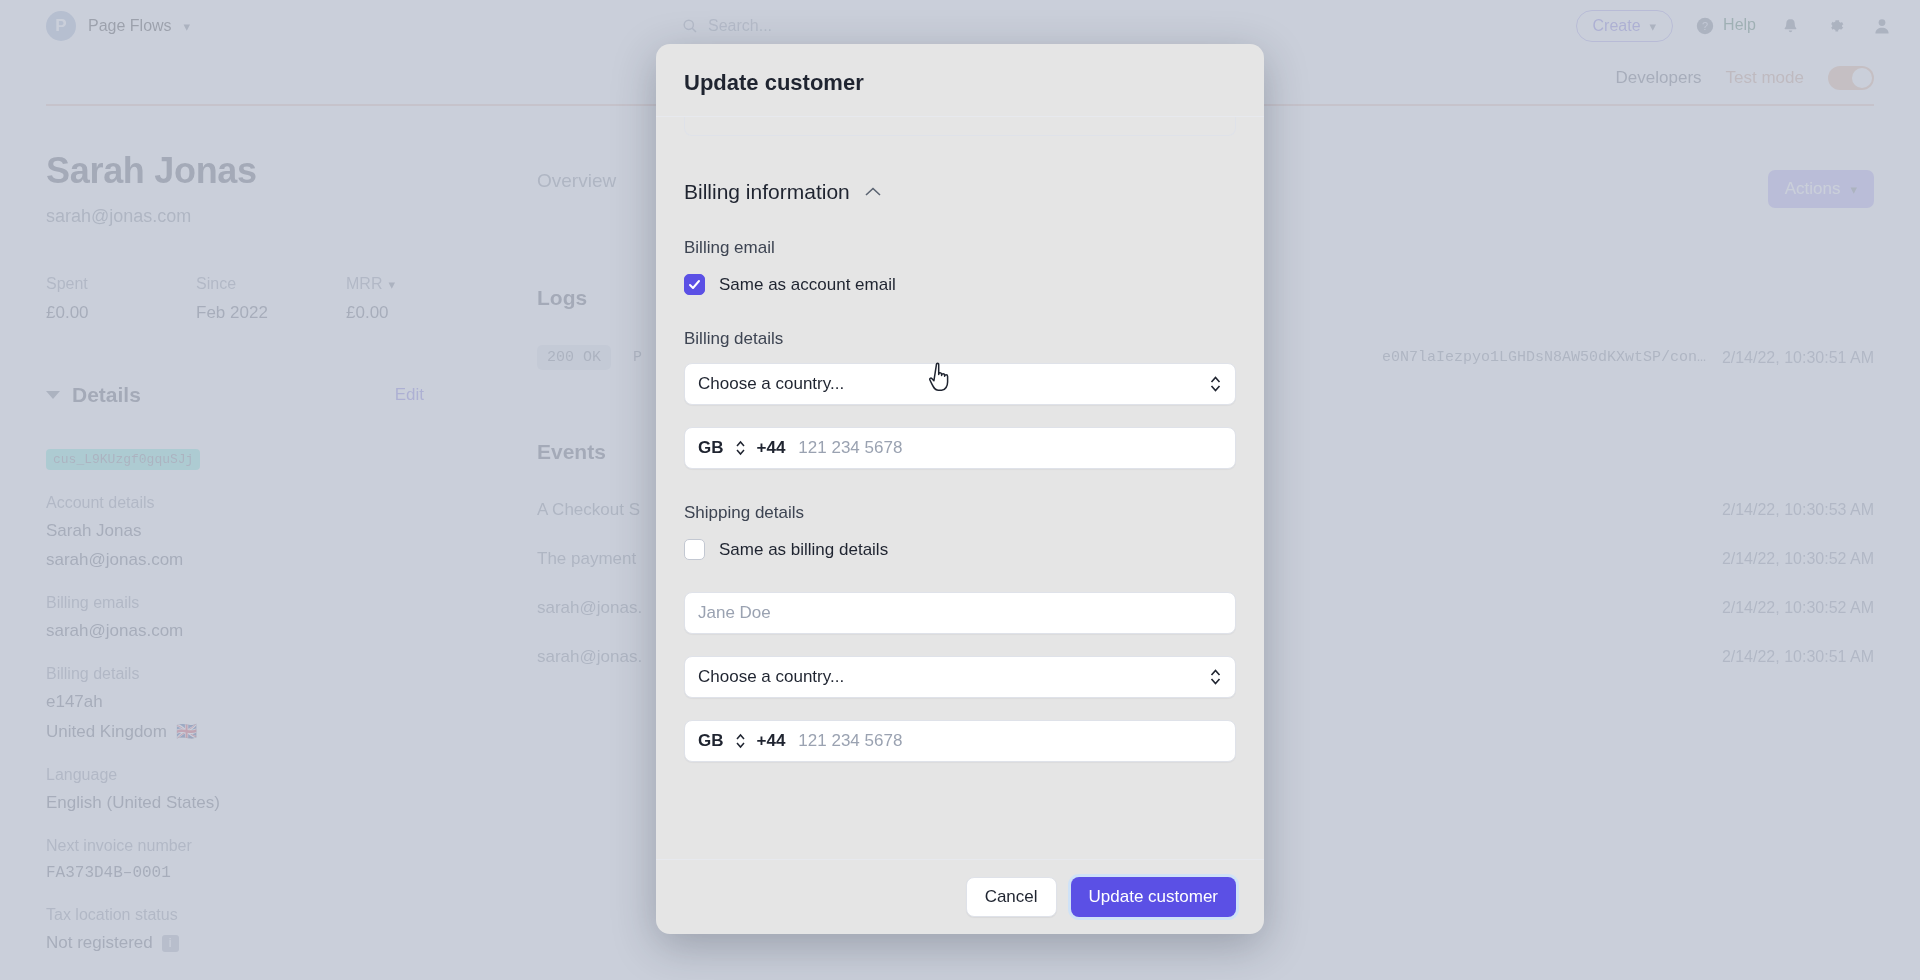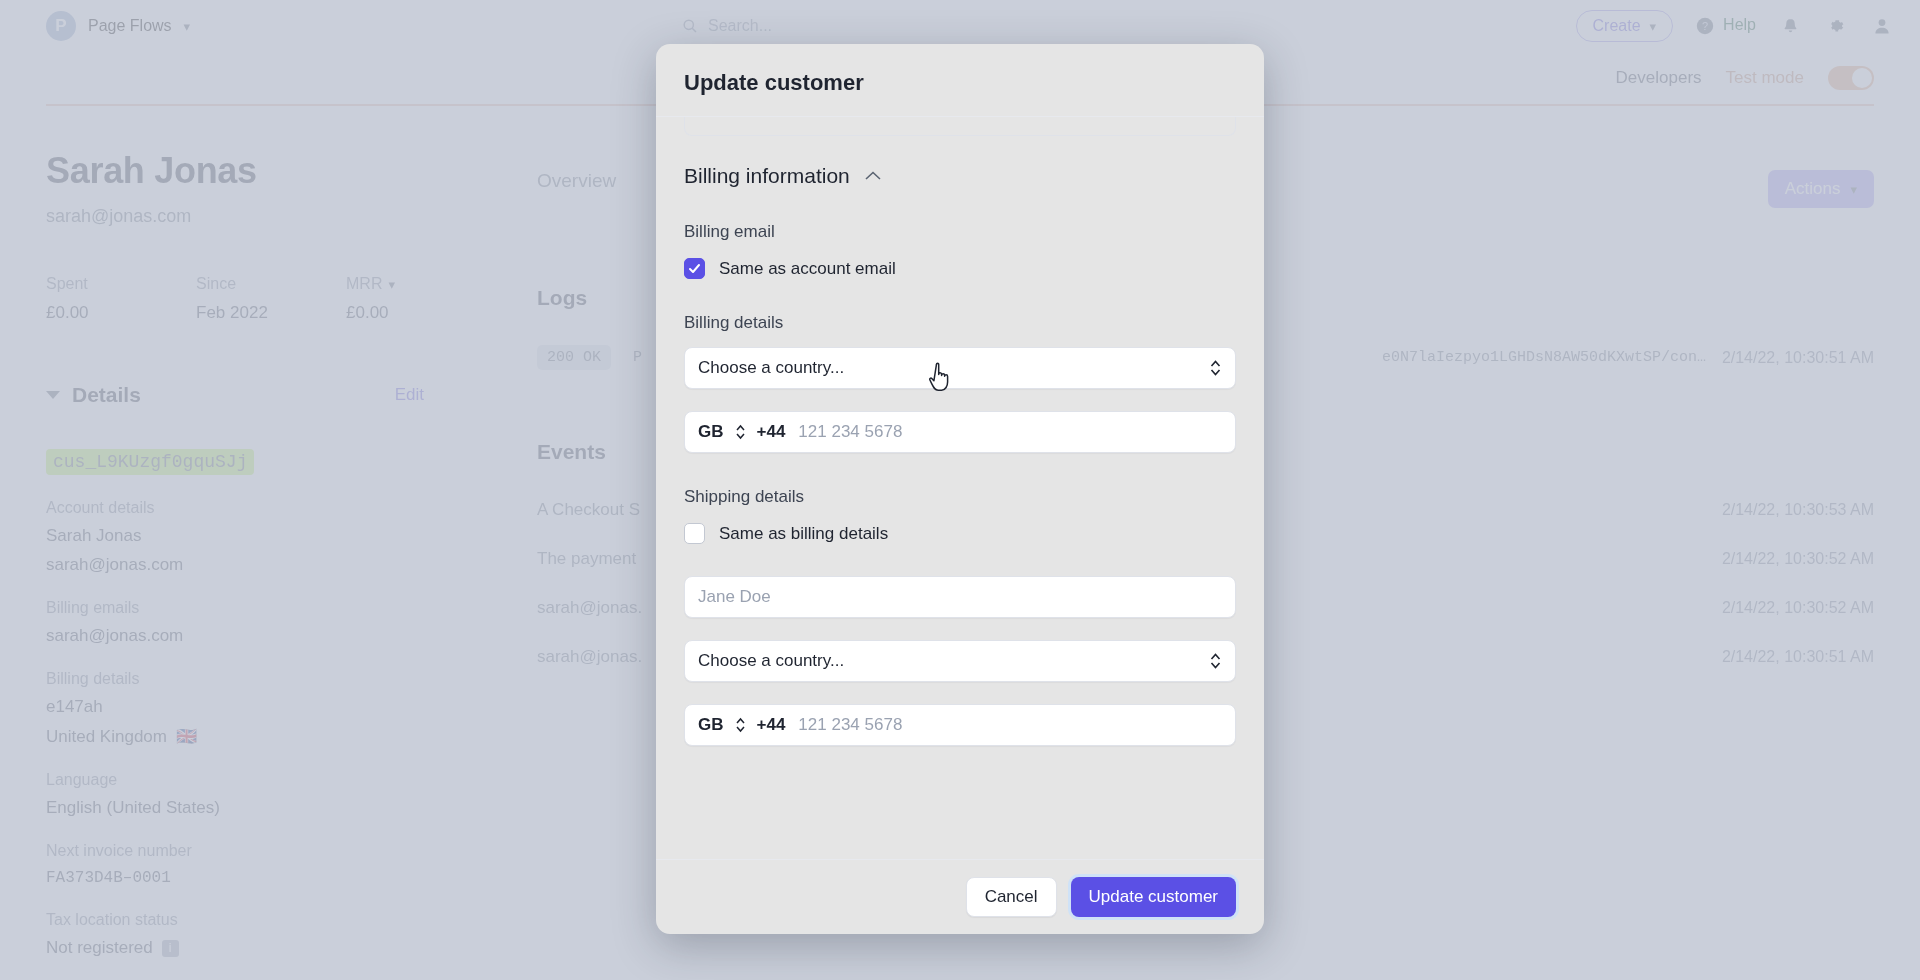--- a/index.html
+++ b/index.html
@@ -90,22 +90,22 @@
   .stat-label { font-size: 16px; color: #7a8291; display: flex; align-items: center; gap: 6px; }
   .stat-value { font-size: 17px; color: #3d4452; margin-top: 10px; }
 
   .details-head { display: flex; align-items: center; margin-top: 60px; }
   .caret { width: 0; height: 0; border-left: 7px solid transparent; border-right: 7px solid transparent; border-top: 8px solid #5b6472; margin-right: 12px; }
   .details-title { font-size: 21px; font-weight: bold; color: #2f3542; }
   .edit-link { margin-left: auto; font-size: 17px; color: #6257d6; padding-right: 92px; }
 
   .cus-id {
     font-family: "Liberation Mono", monospace;
-    font-size: 18px; color: #5b6472;
-    background: #bef264; border-radius: 4px;
+    font-size: 13px; color: #5b6472;
+    background: #5eead4; border-radius: 4px;
     padding: 3px 7px; display: inline-block; margin-top: 42px;
   }
   .dblock { margin-top: 24px; }
   .dlabel { font-size: 16px; color: #7a8291; }
   .dval { font-size: 17px; color: #3d4452; margin-top: 9px; display: flex; align-items: center; gap: 9px; }
   .mono { font-family: "Liberation Mono", monospace; font-size: 16px; }
   .info-ico { width: 17px; height: 17px; border-radius: 3px; background: #9aa2b1; color: #e9ebef; font-size: 12px; font-weight: bold; display: inline-flex; align-items: center; justify-content: center; }
 
   
   .tabs { position: absolute; top: 170px; left: 537px; display: flex; gap: 36px; }
@@ -150,21 +150,21 @@
   .modal-foot {
     border-top: 1px solid #e7e9ee;
     padding: 17px 28px; display: flex; justify-content: flex-end; gap: 14px;
   }
 
   .clipped-input {
     height: 20px; border: 1px solid #dfe2e9; border-bottom-left-radius: 8px;
     border-bottom-right-radius: 8px; border-top: none; margin-top: -1px;
   }
 
-  .accordion-head { display: flex; align-items: center; gap: 14px; margin-top: 28px; }
+  .accordion-head { display: flex; align-items: center; gap: 14px; margin-top: 44px; }
   .accordion-title { font-size: 21px; color: #1f2430; }
 
   .field-label { font-size: 17px; color: #3d4452; margin-top: 34px; }
 
   .checkrow { display: flex; align-items: center; gap: 14px; margin-top: 16px; }
   .cbox { width: 21px; height: 21px; border-radius: 5px; border: 1px solid #c3c8d2; background: #fff; }
   .cbox.checked { background: #5b50e5; border-color: #5b50e5; display: flex; align-items: center; justify-content: center; }
   .checklabel { font-size: 17px; color: #1f2430; }
 
   .input-box {

